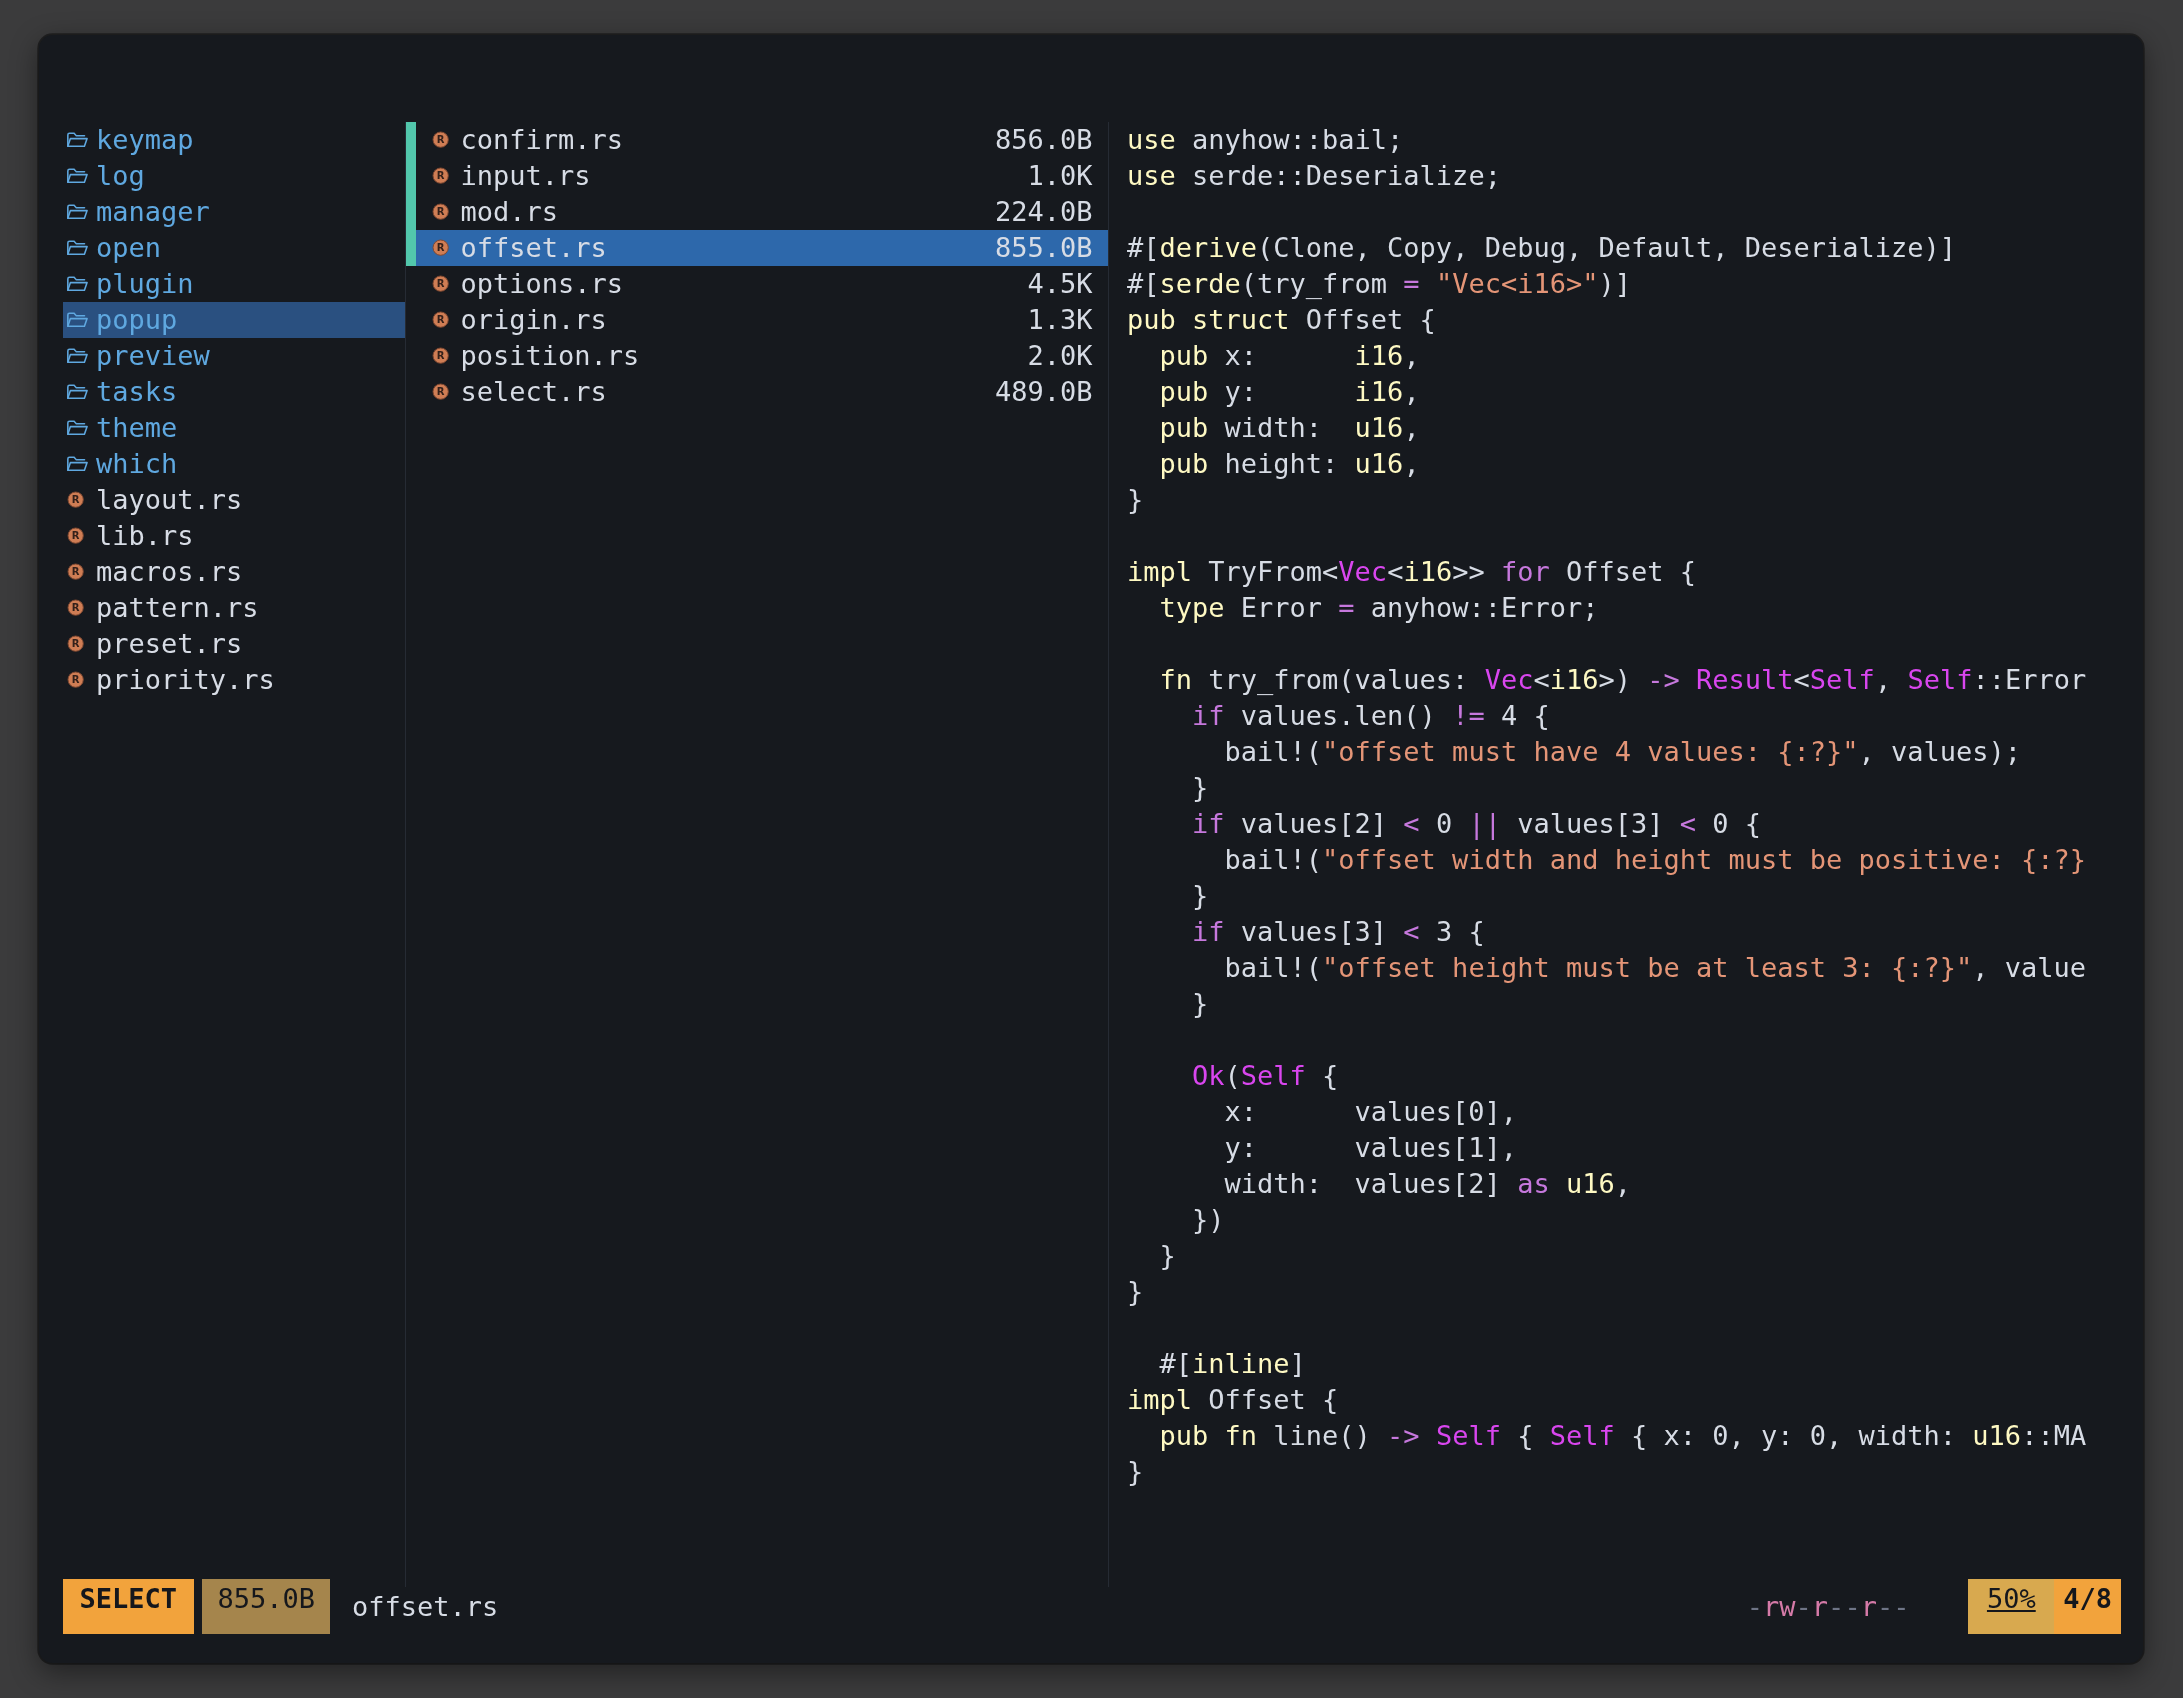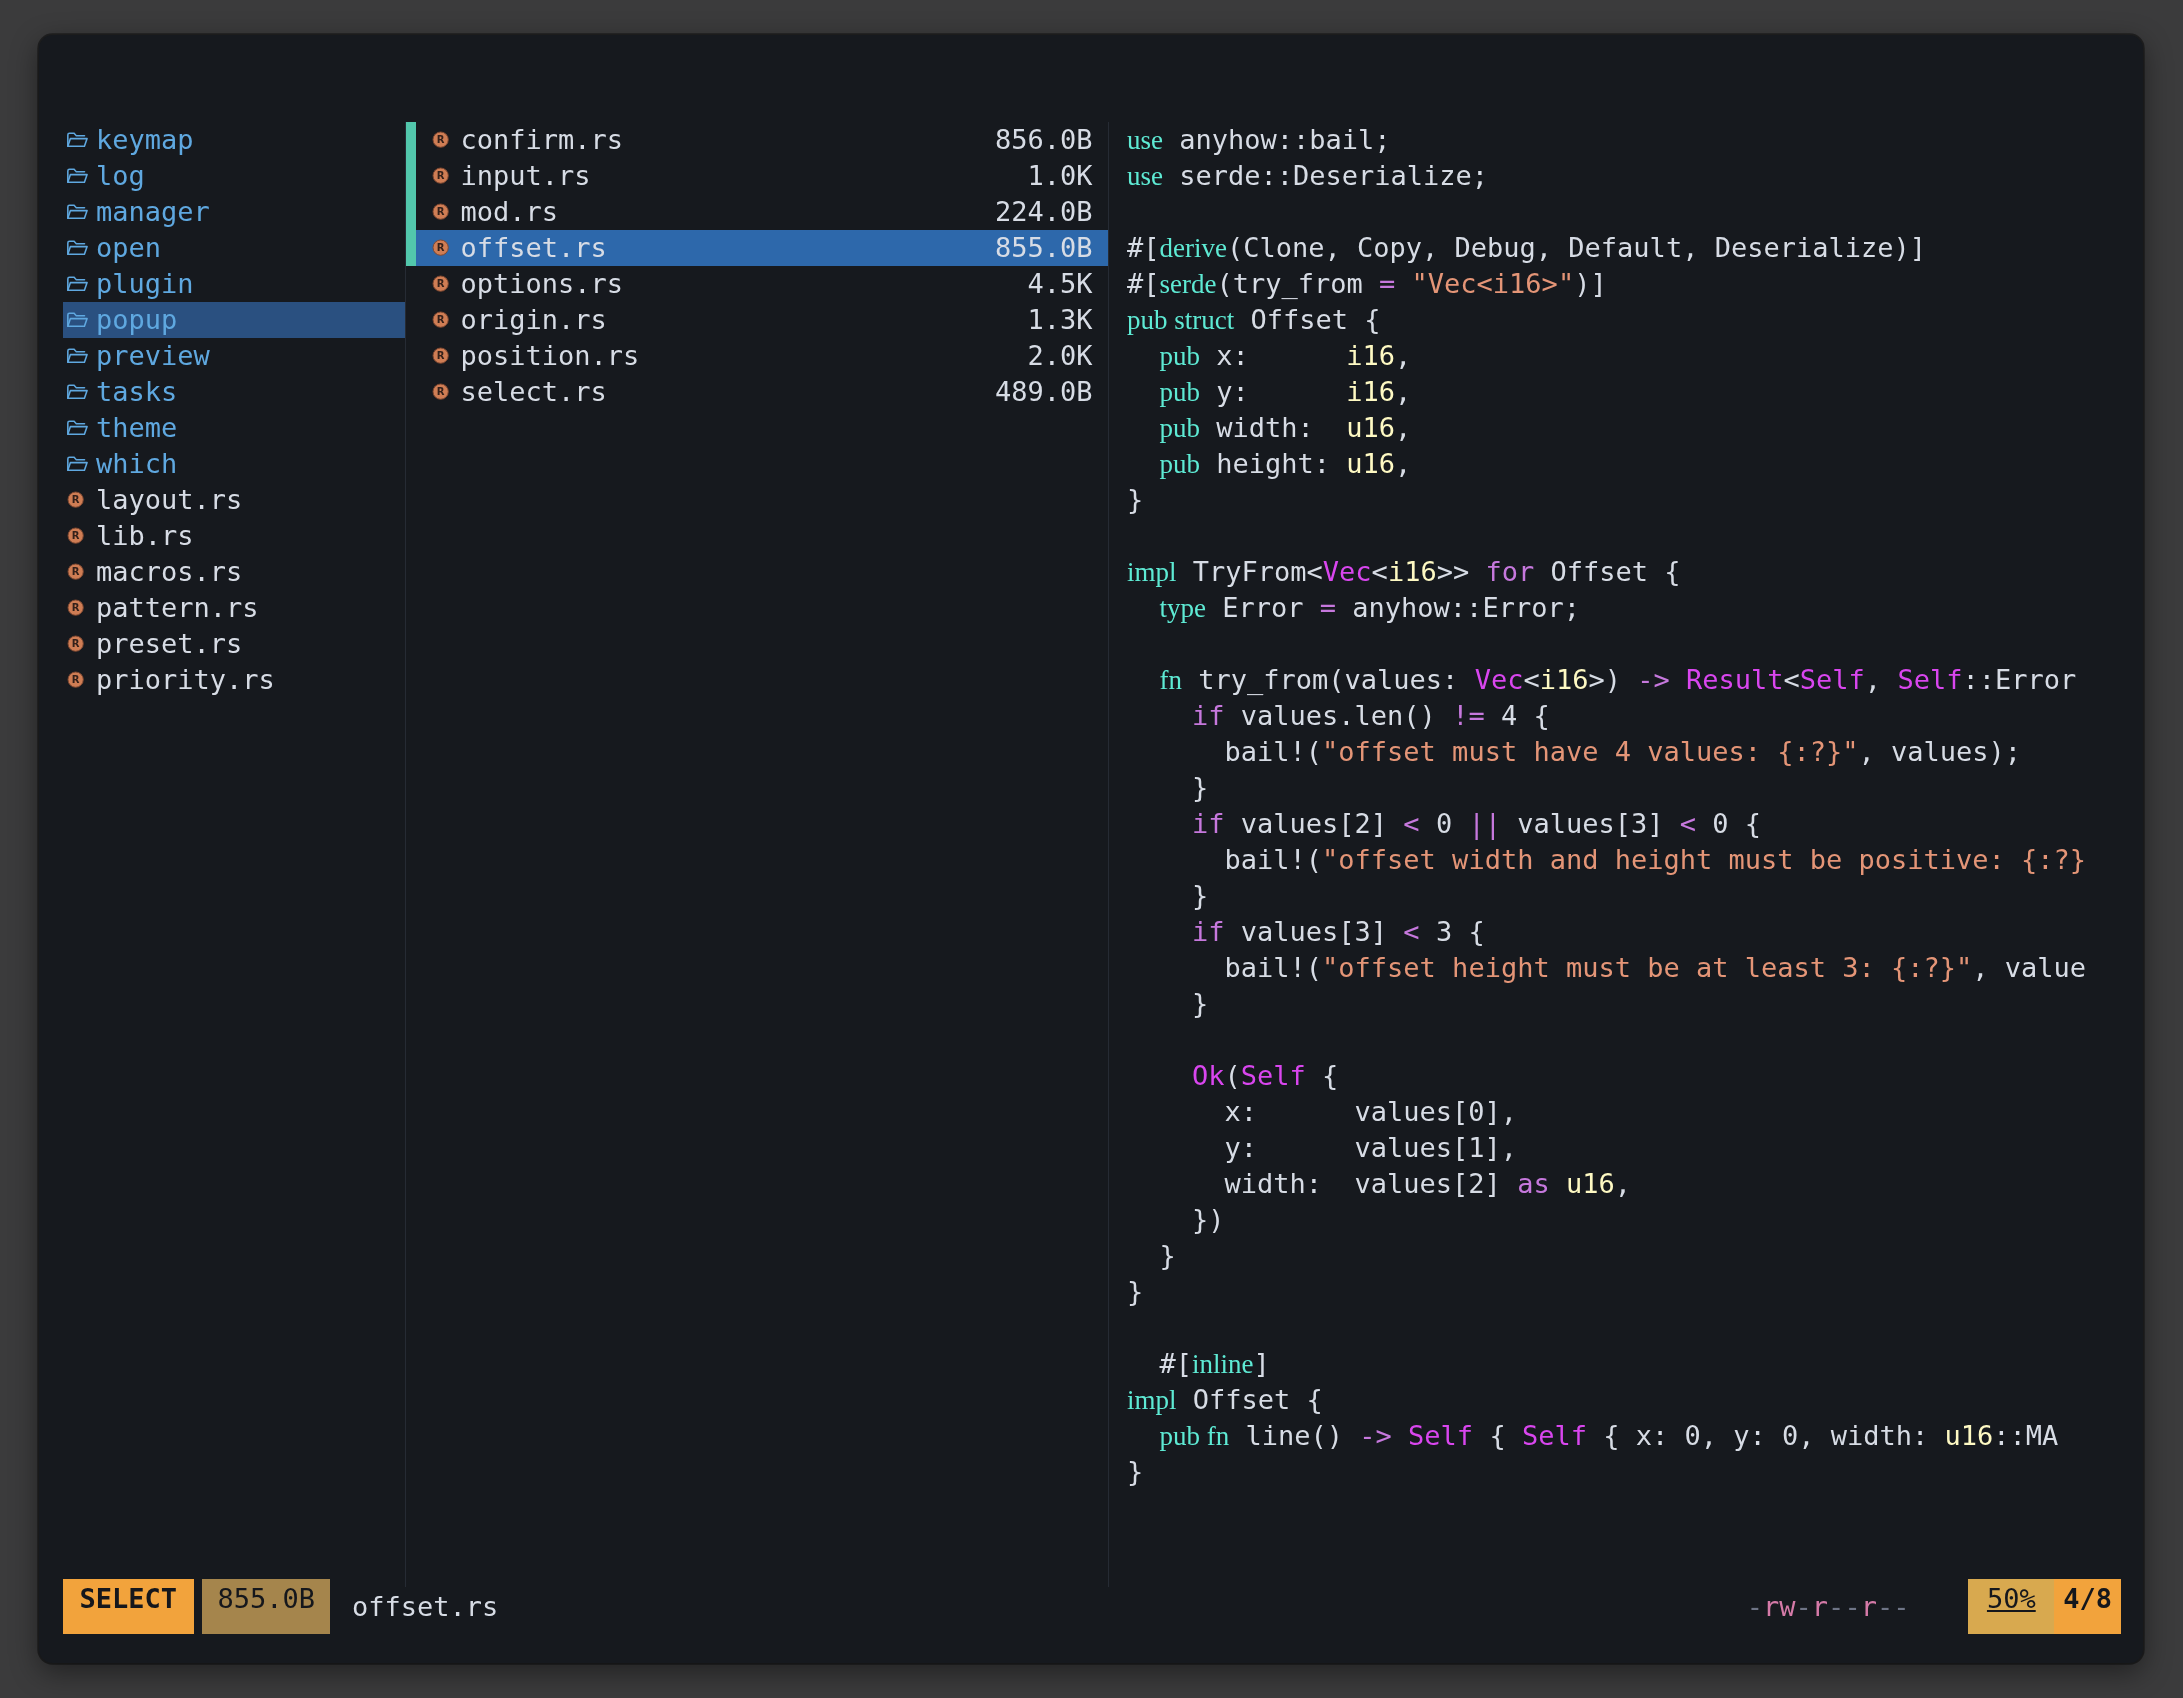--- a/index.html
+++ b/index.html
@@ -52,21 +52,21 @@
     flex: 1; display: flex; align-items: center;
     padding: 0 15px; min-width: 0;
   }
   .file-row.cursor .row-body { background: #2d68ab; }
   .row-body .icon { width: 30px; flex: none; display: inline-flex; align-items: center; }
   .row-body .size { margin-left: auto; text-align: right; }
 
   
   .code-line { height: 36px; white-space: pre; overflow: hidden; }
   .tok-f { color: #d7dce5; }
-  .tok-k { color: #5eead4; font-family: Liberation Serif, serif; }
+  .tok-k { color: #fef9c3; }
   .tok-p { color: #c678dd; }
   .tok-t { color: #fef9c3; }
   .tok-s { color: #e49577; }
   .tok-c { color: #d946ef; }
 
   
   .status {
     flex: none; height: 39px;
     display: flex; align-items: center;
     white-space: pre;

